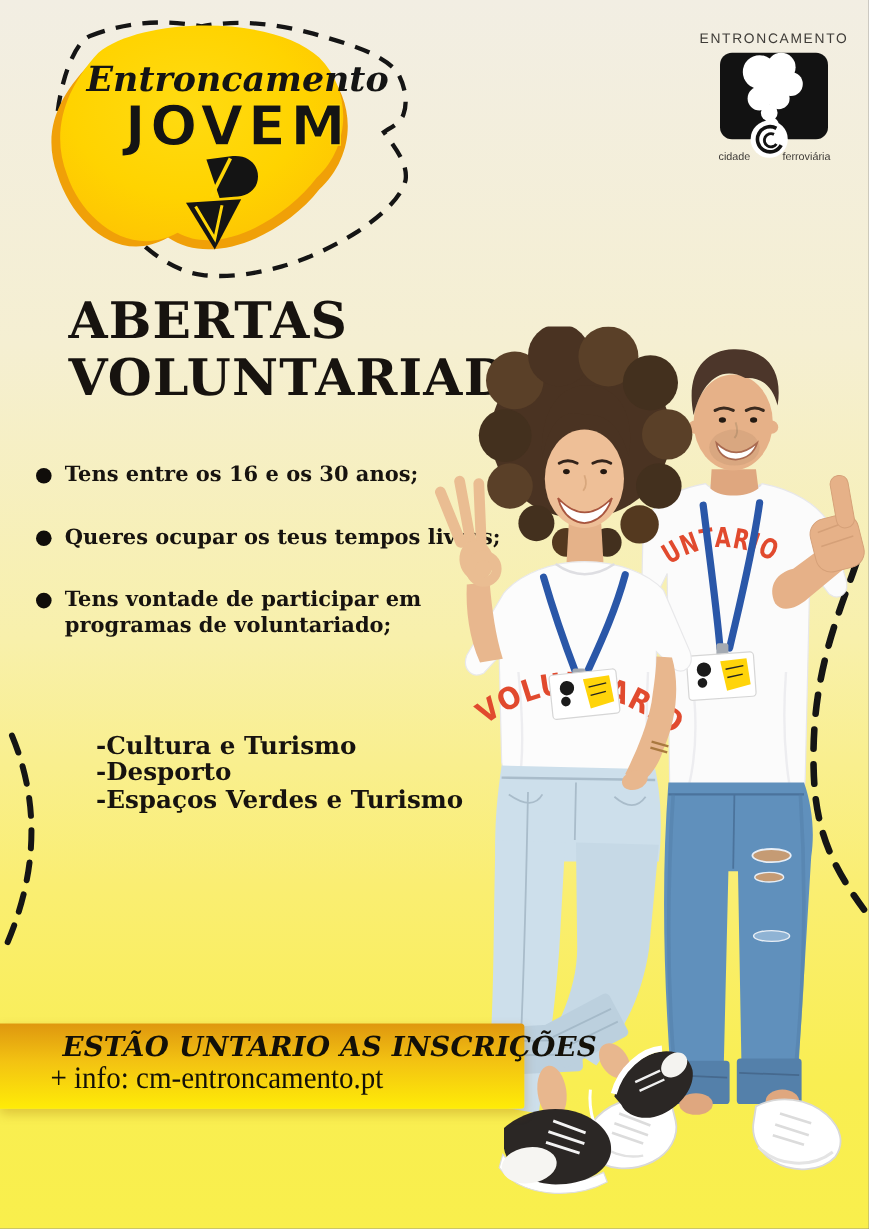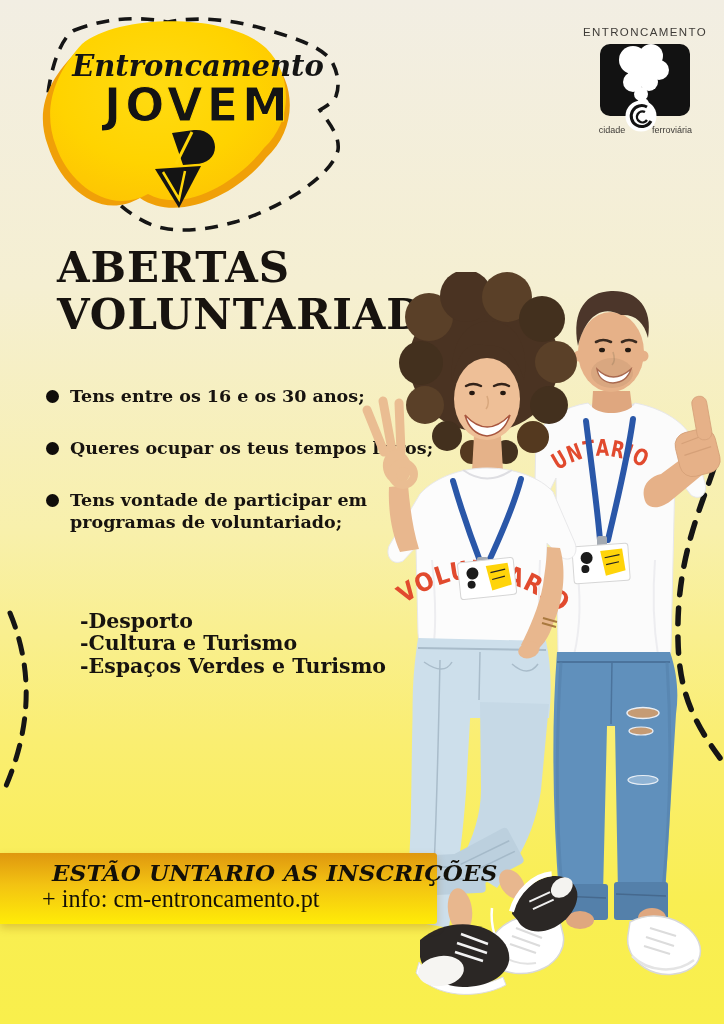--- a/index.html
+++ b/index.html
@@ -6,21 +6,21 @@
   .poster{
     position:relative;width:724px;height:1024px;overflow:hidden;
     font-family:"DejaVu Serif",serif;
     background:linear-gradient(180deg,#f2eee3 0%,#f5efd2 28%,#f8f0ab 52%,#faee72 72%,#f9ee52 88%,#f9ef4c 100%);
   }
   svg{display:block}
   .abs{position:absolute}
   
   .title{left:57px;top:244px;color:#17130f;font-weight:bold;font-size:42px;line-height:47px;letter-spacing:1px;}
   
-  .bullet{left:46px;display:flex;gap:11px;color:#17130f;}
+  .bullet{left:30px;display:flex;gap:11px;color:#17130f;}
   .bullet .dot{width:13px;height:13px;border-radius:50%;background:#100d0a;margin-top:4px;flex:none;}
   .bullet .txt{font-weight:bold;font-size:17.5px;line-height:21.5px;}
   .areas{left:80px;top:610px;color:#17130f;font-weight:bold;font-size:20.5px;line-height:22.4px;}
   .areas .cont{padding-left:7px;}
   
   .banner{left:0;top:853px;width:437px;height:71px;border-radius:0 3px 3px 0;
     background:linear-gradient(180deg,#df970f 0%,#f3c312 45%,#ffec07 100%);
     box-shadow:0 4px 9px rgba(150,95,0,.28);color:#131008;}
   .banner .l1{position:absolute;left:52px;top:6px;font-size:23px;font-style:italic;font-weight:bold;letter-spacing:.2px;white-space:nowrap;}
   .banner .l2{position:absolute;left:42px;top:31px;font-family:"Liberation Serif",serif;font-size:26px;white-space:nowrap;transform:scaleX(.93);transform-origin:left center;}
@@ -91,22 +91,22 @@
     <span class="txt"><span>Queres ocupar os teus tempos livros;</span><br>
     <span></span></span>
   </div>
   <div class="abs bullet" style="top:490px">
     <span class="dot"></span>
     <span class="txt"><span>Tens vontade de participar em</span><br>
     <span>programas de voluntariado;</span></span>
   </div>
 
   <div class="abs areas">
+    <div>-Cultura e Turismo</div>
     <div>-Desporto</div>
-    <div>-Cultura e Turismo</div>
     <div>-Espaços Verdes e Turismo</div>
   </div>
 
   <svg class="abs" style="left:0;top:595px" width="52" height="212" viewBox="0 0 52 212">
     <path d="M10,18 Q46,105 2,200" fill="none" stroke="#151515" stroke-width="5" stroke-dasharray="15 12" stroke-linecap="round"></path>
   </svg>
   <svg class="abs" style="left:650px;top:455px" width="74" height="310" viewBox="0 0 74 310">
     <path d="M64,13 C50,55 26,105 28,185 C29,235 42,265 70,303" fill="none" stroke="#151515" stroke-width="5.5" stroke-dasharray="16 13" stroke-linecap="round"></path>
   </svg>
 

